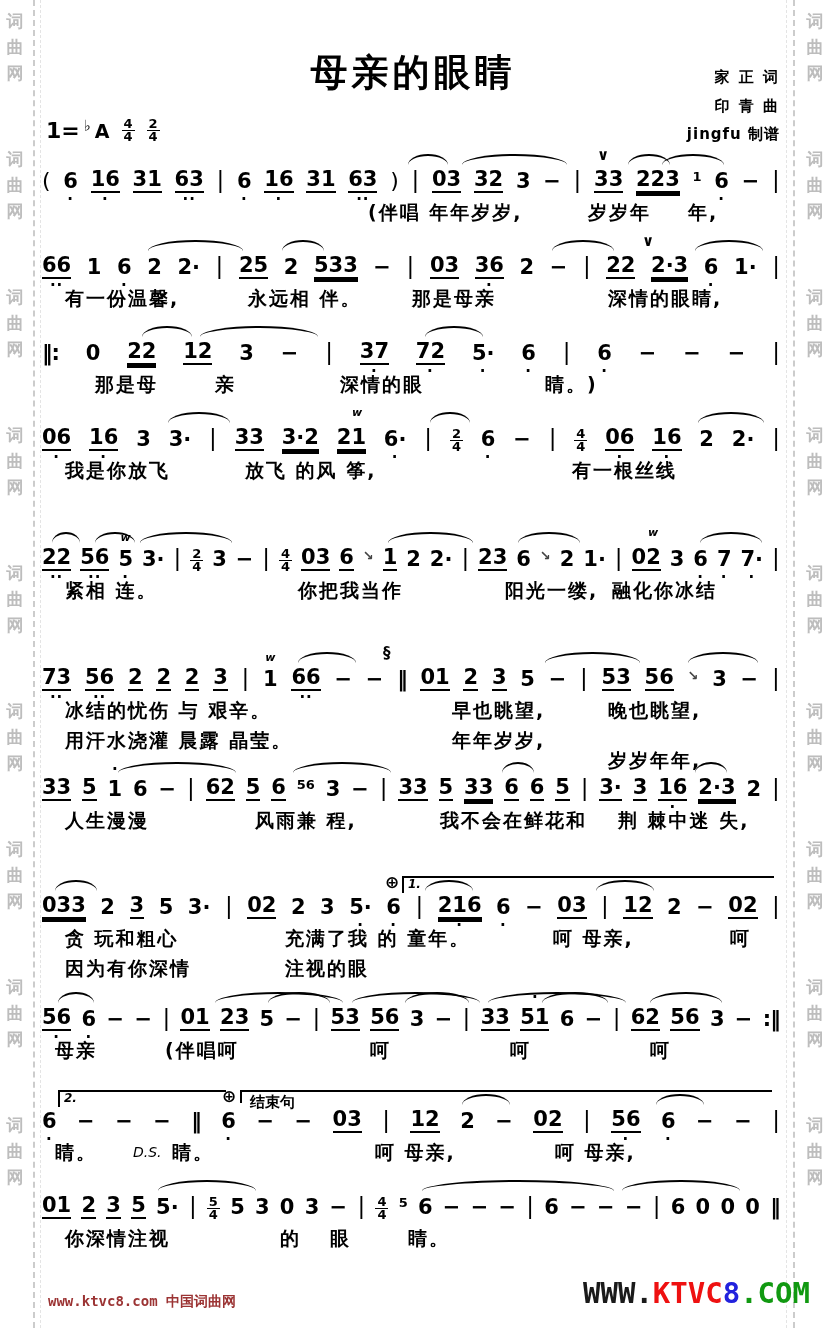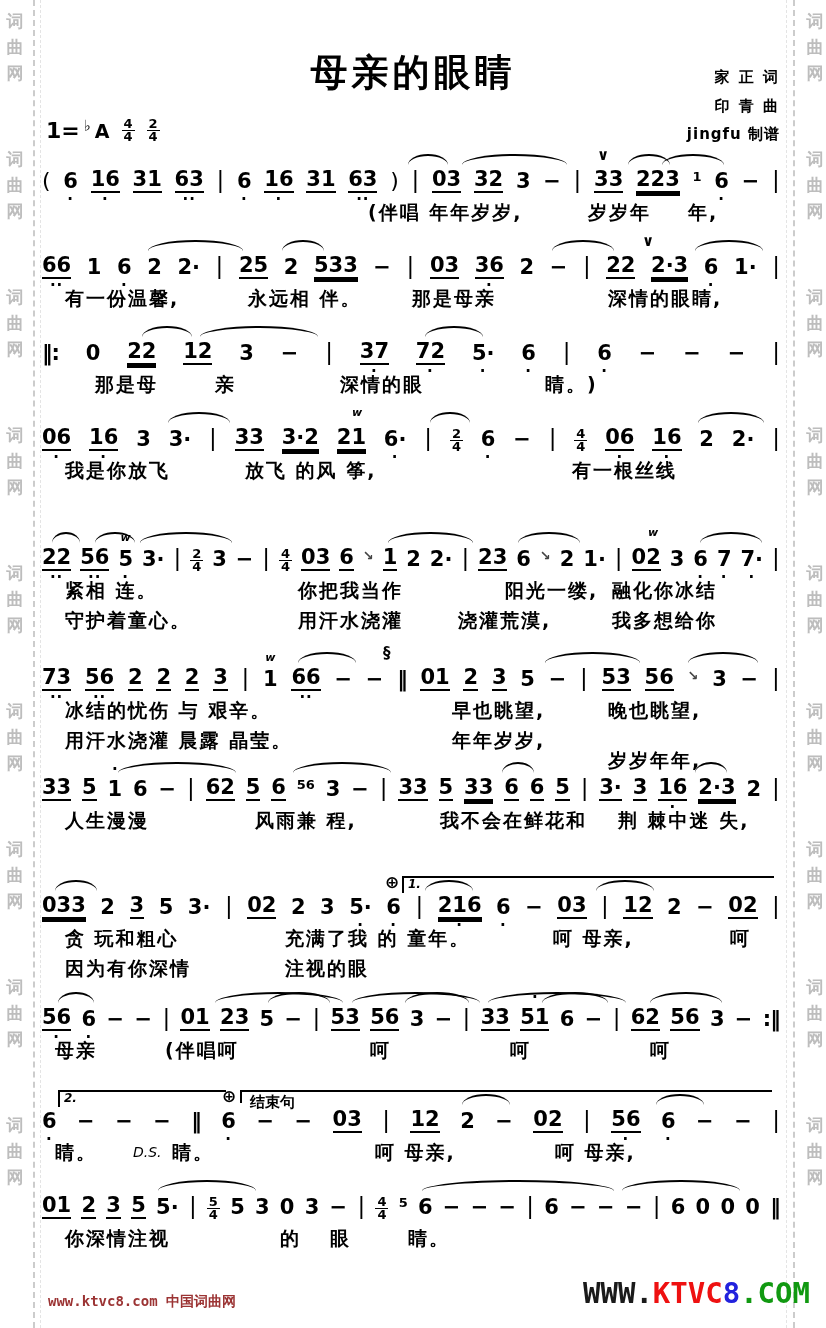--- a/index.html
+++ b/index.html
@@ -383,26 +383,20 @@
           <span class="tok"><span class="txt">7</span><span class="db">·</span></span>
           <span class="tok"><span class="txt">7·</span><span class="db">·</span></span>
           <span class="tok bar">|</span>
         </div>
         <div class="lrow">
           <span class="lyr" style="left: 23px;">紧相 连。</span>
           <span class="lyr" style="left: 256px;">你把我当作</span>
           <span class="lyr" style="left: 416px; padding-left: 47px;">阳光一缕,</span>
           <span class="lyr" style="left: 570px;">融化你冰结</span>
         </div>
-        <div class="lrow">
-          <span class="lyr" style="left: 23px;">守护着童心。</span>
-          <span class="lyr" style="left: 256px;">用汗水浇灌</span>
-          <span class="lyr" style="left: 416px;">浇灌荒漠,</span>
-          <span class="lyr" style="left: 570px;">我多想给你</span>
-        </div>
       </div>
       <div class="system" style="top: 644px;">
         <div class="above">
           <div class="arc" style="width: 58px; left: 256px;"></div>
           <span class="asym" style="left: 341px;">§</span>
           <div class="arc" style="width: 95px; left: 503px;"></div>
           <div class="arc" style="width: 70px; left: 646px;"></div>
         </div>
         <div class="notes">
           <span class="tok"><span class="txt u1">73</span><span class="db">··</span></span>

